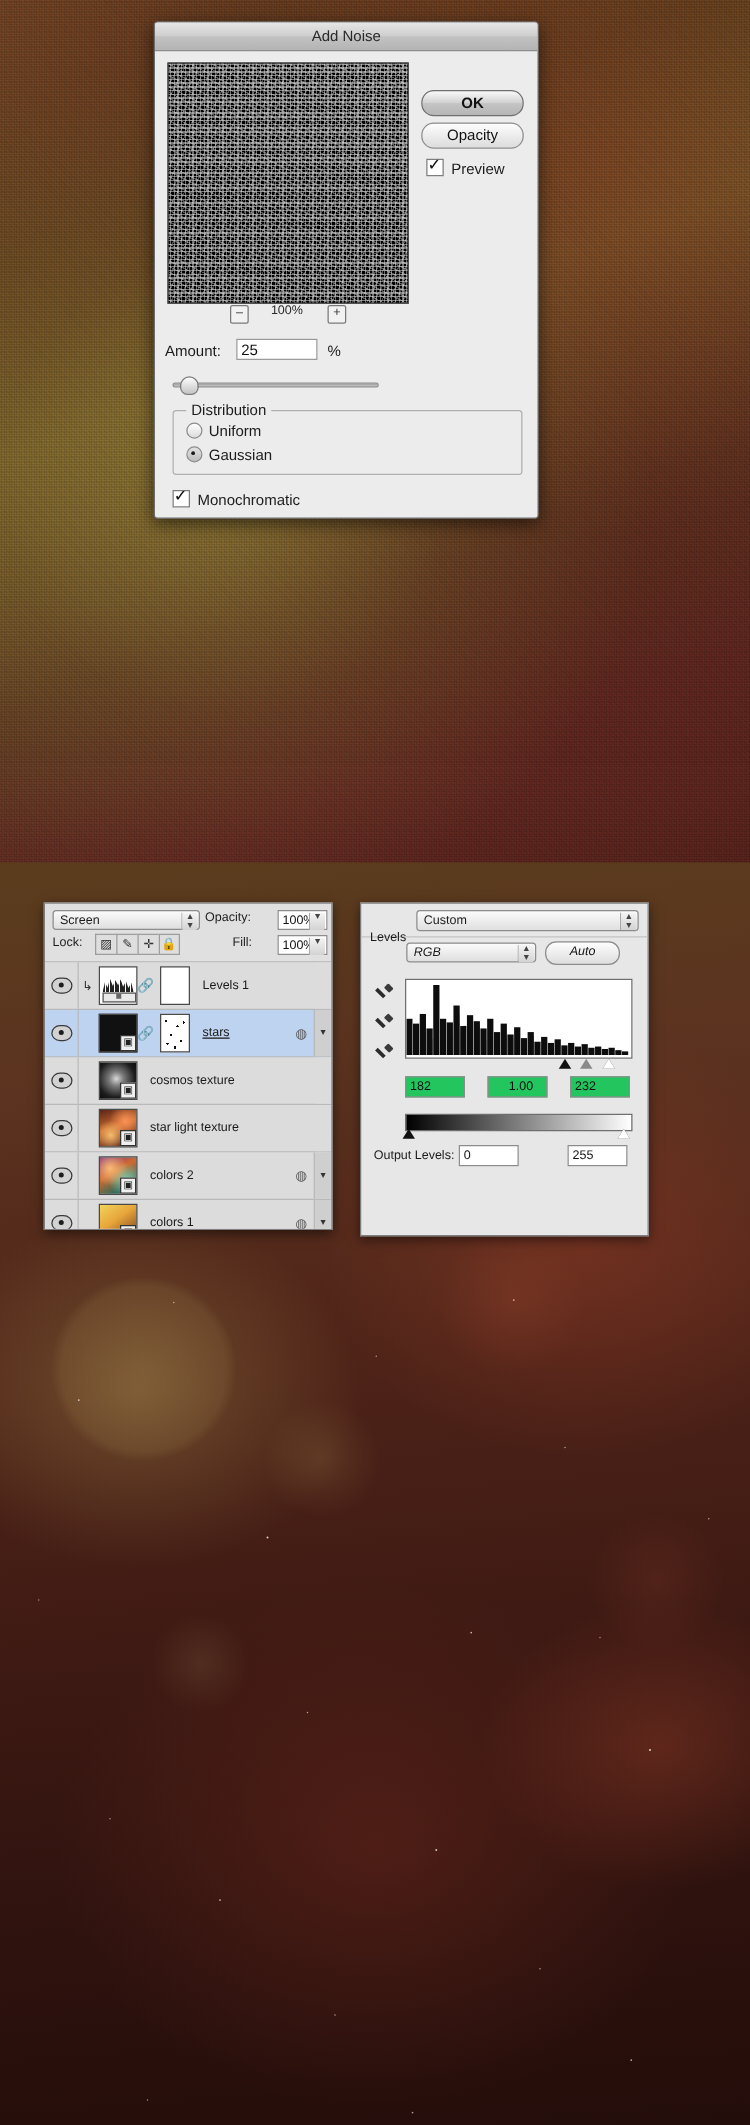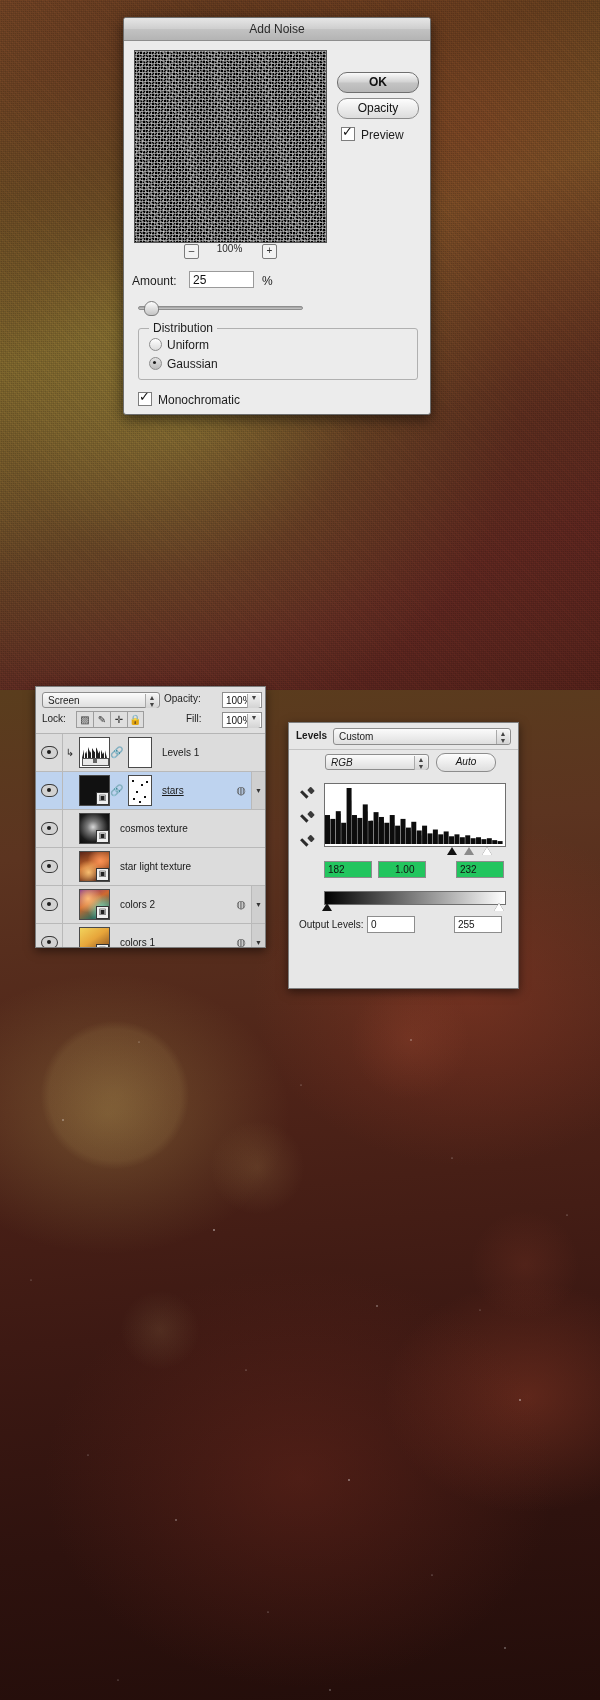--- a/index.html
+++ b/index.html
@@ -138,21 +138,21 @@
   }
   .btn.primary{
     background:linear-gradient(180deg,#fafafa 0%,#d2d2d2 48%,#c4c4c4 52%,#b6b6b6 100%);
     border-color:#6f6f6f;font-weight:bold;
   }
   .btn-ok{left:213px;top:31px;}
   .btn-cancel{left:213px;top:57px;}
   .preview-check{left:217px;top:86px;}
   
   #layers{
-    position:absolute;left:35px;top:686px;width:229px;height:260px;
+    position:absolute;left:35px;top:722px;width:229px;height:260px;
     background:#e4e4e4;border:1px solid #7e7e7e;
     box-shadow:0 3px 9px rgba(0,0,0,.5);overflow:hidden;
   }
   .lp-top{height:46px;background:#e0e0e0;border-bottom:1px solid #b5b5b5;position:relative;}
   .select{
     position:absolute;height:16px;border:1px solid #8d8d8d;border-radius:3px;
     background:linear-gradient(180deg,#fbfbfb,#dfdfdf);
     font-size:10px;color:#1c1c1c;line-height:16px;padding-left:5px;
     box-sizing:border-box;
   }
@@ -278,21 +278,21 @@
   .t-colors1{
     background:linear-gradient(145deg,#f2d35c 0%,#e7a53a 42%,#9a5f24 78%,#6b3d18 100%);
   }
   
   #levels{
     position:absolute;left:288px;top:722px;width:229px;height:265px;
     background:#e7e7e7;border:1px solid #7e7e7e;
     box-shadow:0 3px 9px rgba(0,0,0,.5);position:absolute;
   }
   .lv-head{position:relative;height:26px;border-bottom:1px solid #c3c3c3;}
-  .lv-title{position:absolute;left:7px;top:7px;font-size:10px;color:#1a1a1a;font-weight:bold;}
+  .lv-title{position:absolute;left:7px;top:22px;font-size:10px;color:#1a1a1a;}
   .preset-select{left:44px;top:5px;width:178px;height:17px;}
   .lv-row2{position:relative;height:26px;font-style:italic;}
   .chan-select{left:36px;top:4px;width:104px;}
   .auto-btn{
     position:absolute;left:147px;top:3px;width:58px;height:17px;
     border-radius:9px;border:1px solid #8d8d8d;
     background:linear-gradient(180deg,#fdfdfd,#dedede);
     font-size:10px;color:#111;text-align:center;line-height:16px;
   }
   .droppers{position:absolute;left:10px;top:64px;width:20px;}
@@ -319,21 +319,21 @@
     border-left:5px solid transparent;border-right:5px solid transparent;
     border-bottom:8px solid #111;}
   .marker.gray{border-bottom-color:#8a8a8a;}
   .marker.white{border-bottom-color:#fff;filter:drop-shadow(0 0 0.5px #333);}
   .inp-fields{position:absolute;left:35px;top:138px;width:180px;height:18px;}
   .lvfield{
     position:absolute;width:48px;height:17px;border:1px solid #8d8d8d;background:#22c55e;
     font-size:10px;color:#111;line-height:16px;padding-left:3px;box-sizing:border-box;
   }
   .f1{left:0;}
-  .f2{left:54px;padding-left:16px;}
+  .f2{left:66px;padding-left:16px;}
   .f3{left:132px;}
   .ramp{
     position:absolute;left:35px;top:168px;width:180px;height:12px;
     background:linear-gradient(90deg,#000,#fff);border:1px solid #6f6f6f;
   }
   .ramp-markers{position:absolute;left:33px;top:180px;width:184px;height:10px;}
   .out-row{position:absolute;left:10px;top:193px;width:210px;height:18px;}
   .out-label{position:absolute;left:0;top:3px;font-size:10px;color:#1a1a1a;}
   .out-f1{position:absolute;left:68px;top:0;width:48px;height:17px;
     border:1px solid #8d8d8d;background:#fff;font-size:10px;color:#111;

